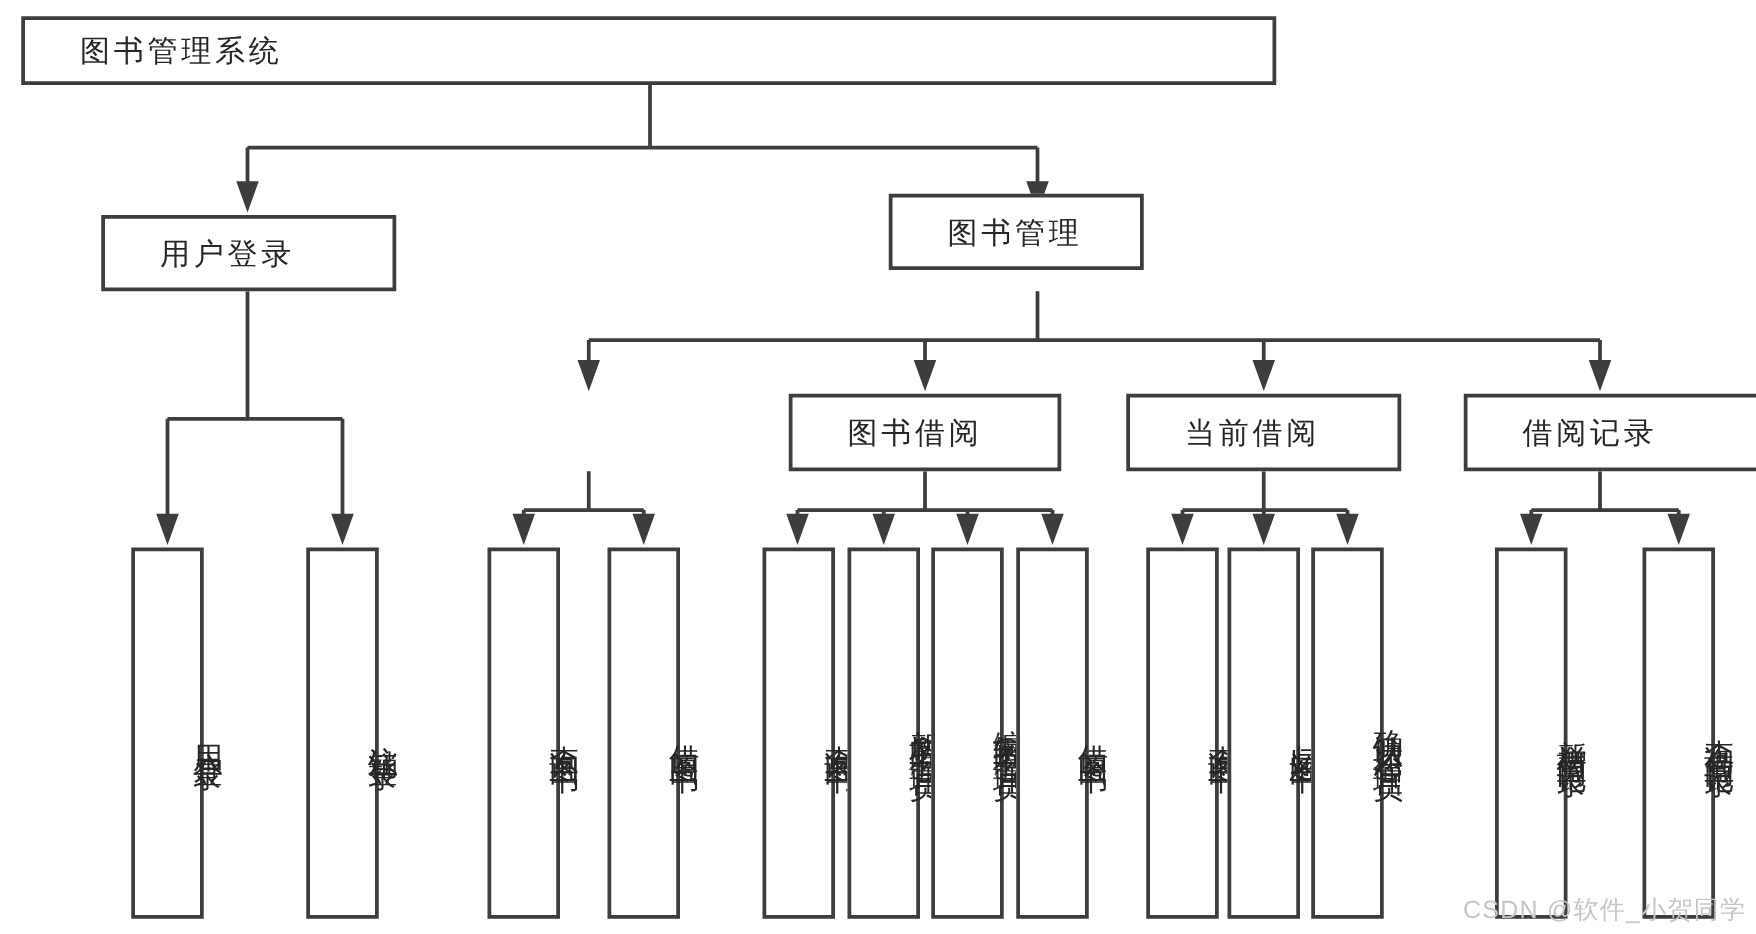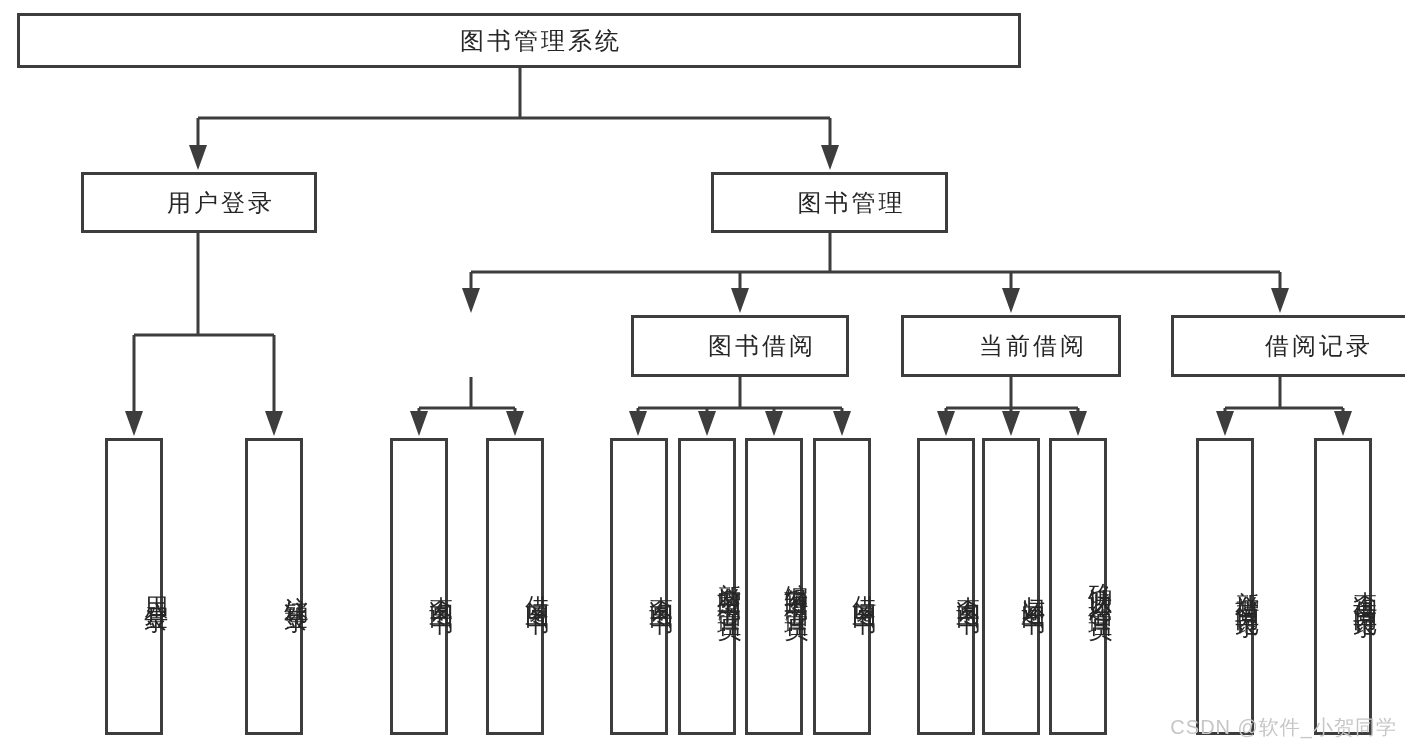--- a/index.html
+++ b/index.html
@@ -13,21 +13,20 @@
   body { font-family: "Liberation Sans", "DejaVu Sans", sans-serif; position: relative; }
   #stage { position: absolute; left: 0; top: 0; width: 1405px; height: 747px; }
   #wires { position: absolute; left: 0; top: 0; z-index: 1; }
   .node {
     position: absolute;
     box-sizing: border-box;
     border: 3px solid var(--line);
     background: #fff;
     display: flex;
     align-items: center;
-    justify-content: center;
     color: var(--text);
     font-size: 24px;
     z-index: 2;
     padding-left: 44px;
   }
   .node.h span { letter-spacing: 3px; white-space: nowrap; }
   .node.v span {
     writing-mode: vertical-rl;
     text-orientation: mixed;
     letter-spacing: 5px;
@@ -71,21 +70,21 @@
     </g>
   </svg>
 
   <div class="node h" style="left:17px;top:13px;width:1004px;height:55px">
     <span>图书管理系统</span>
   </div>
 
   <div class="node h" style="left:81px;top:172px;width:236px;height:61px">
     <span>用户登录</span>
   </div>
-  <div class="node h" style="left:711px;top:172px;width:237px;height:61px">
+  <div class="node h" style="left:711px;top:155px;width:204px;height:61px">
     <span>图书管理</span>
   </div>
 
   <div class="node h" style="left:631px;top:315px;width:218px;height:62px">
     <span>图书借阅</span>
   </div>
   <div class="node h" style="left:901px;top:315px;width:220px;height:62px">
     <span>当前借阅</span>
   </div>
   <div class="node h" style="left:1171px;top:315px;width:252px;height:62px">

